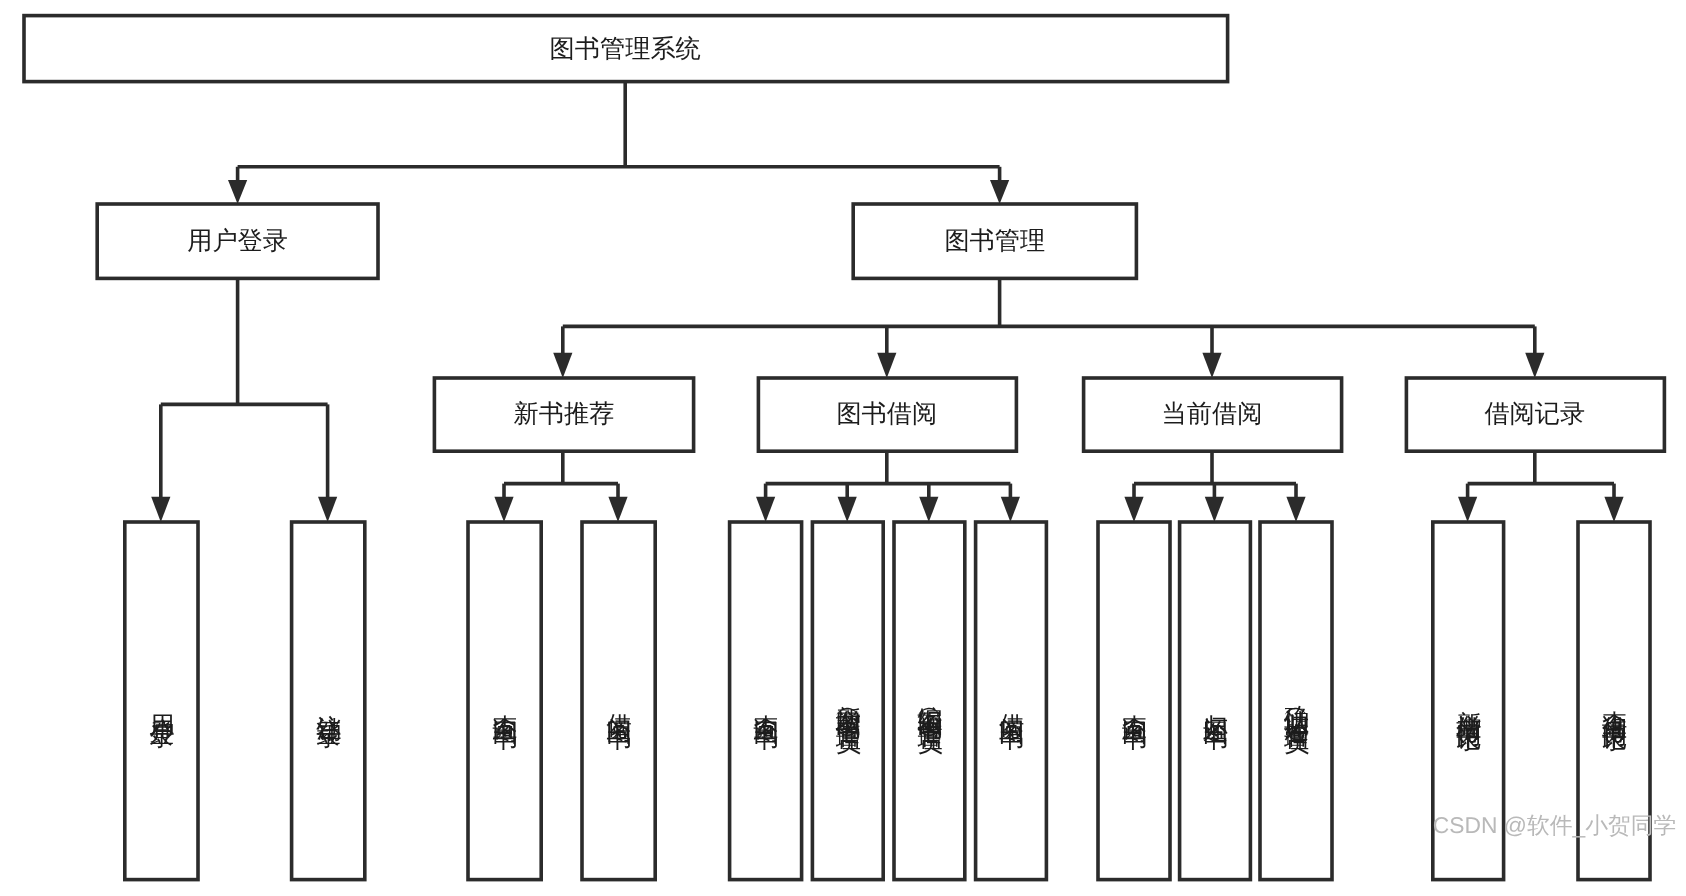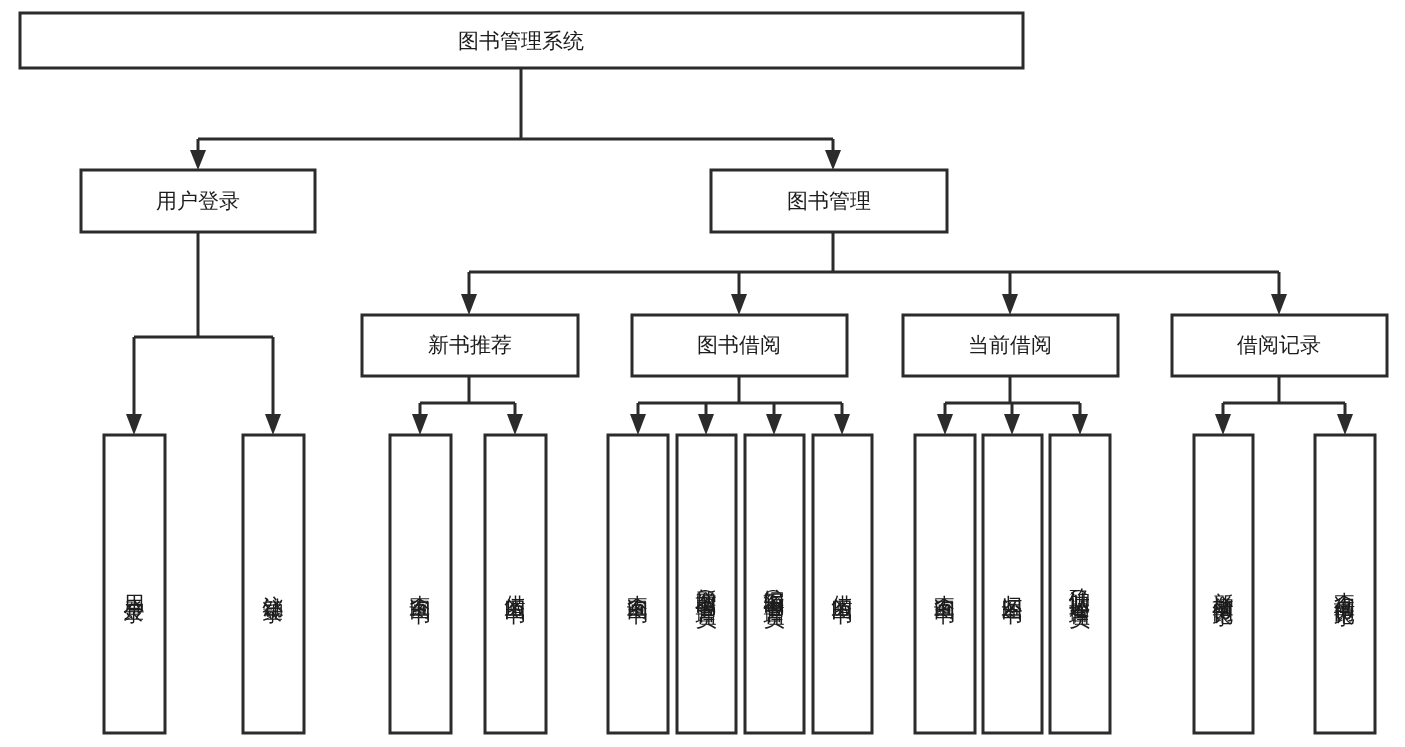--- a/index.html
+++ b/index.html
@@ -242,13 +242,14 @@
   <div style="position:absolute;left:1050px;top:435px;width:60px;height:298px;" class="vert-wrap">
     <span class="vert-text">确认归还（管理员）</span>
   </div>
   <div style="position:absolute;left:1194px;top:435px;width:59px;height:298px;" class="vert-wrap">
     <span class="vert-text">新增借阅记录</span>
   </div>
   <div style="position:absolute;left:1315px;top:435px;width:60px;height:298px;" class="vert-wrap">
     <span class="vert-text">查询借阅记录</span>
   </div>
 
+  <div class="watermark">CSDN @软件_小贺同学</div>
 </div>
 
 </body></html>

